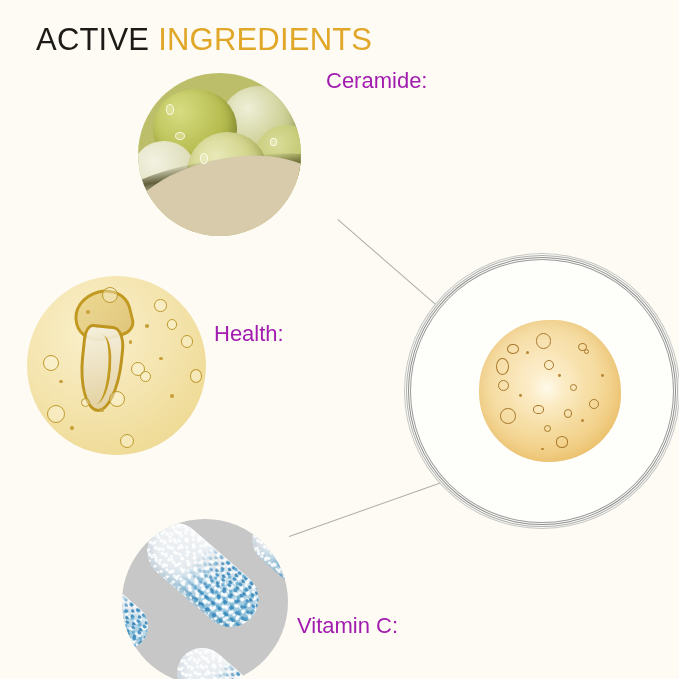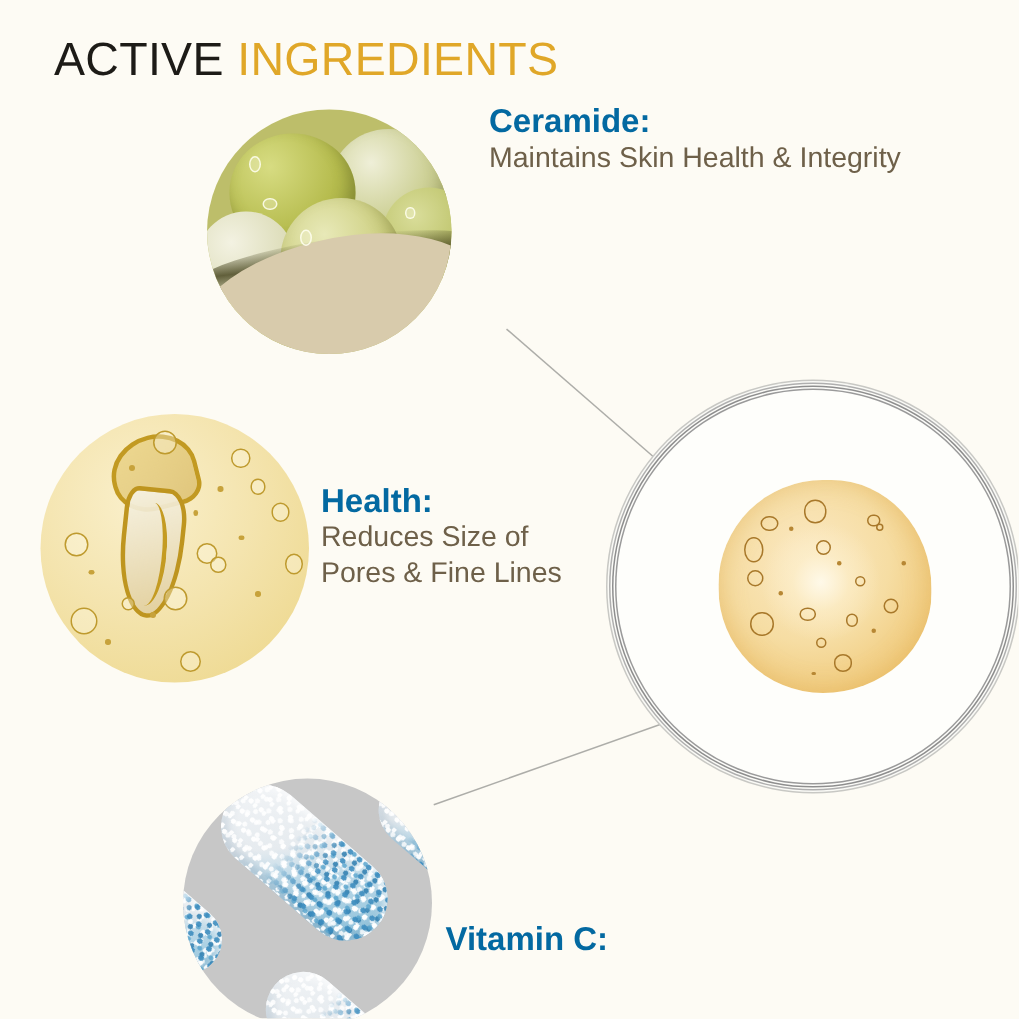--- a/index.html
+++ b/index.html
@@ -255,22 +255,22 @@
       radial-gradient(circle at 48% 48%, rgba(255,250,235,.95) 0%, rgba(253,240,205,.6) 18%, rgba(248,223,163,0) 38%),
       radial-gradient(circle at 42% 38%, #FBE9C4 0%, #F6DDA3 45%, #F0C979 78%, #E8B45C 100%);
     box-shadow: inset 0 0 18px rgba(214,158,60,.35);
   }
   .sb { position: absolute; border-radius: 50%; border: 1.3px solid #A8782A; }
   .sb-f { position: absolute; border-radius: 50%; background: #B78734; }
 
   
   .label { position: absolute; }
   .label .heading {
-    color: #0369a1;
-    font-weight: 700;
+    color: #a21caf;
+    font-weight: 400;
     font-size: 22px;
     line-height: 1.18;
     white-space: nowrap;
   }
   .label .desc {
     color: #6E6049;
     font-weight: 400;
     font-size: 19px;
     line-height: 1.26;
     white-space: pre-line;
@@ -373,26 +373,23 @@
       <div class="sb-f" style="left:56%;top:38%;width:2%;height:2%;"></div>
       <div class="sb-f" style="left:28%;top:52%;width:2%;height:2%;"></div>
       <div class="sb-f" style="left:72%;top:70%;width:2.2%;height:2.2%;"></div>
       <div class="sb-f" style="left:86%;top:38%;width:2%;height:2%;"></div>
       <div class="sb-f" style="left:44%;top:90%;width:2%;height:2%;"></div>
     </div>
   </div>
 
   <div class="label label-ceramide">
     <div class="heading">Ceramide:</div>
-    <div class="desc">Maintains Skin Health &amp; Integrity</div>
   </div>
 
   <div class="label label-peptide">
     <div class="heading">Health:</div>
-    <div class="desc">Reduces Size of
-Pores &amp; Fine Lines</div>
   </div>
 
   <div class="label label-vitc">
     <div class="heading">Vitamin C:</div>
   </div>
 
 </div>
 
 </body></html>

